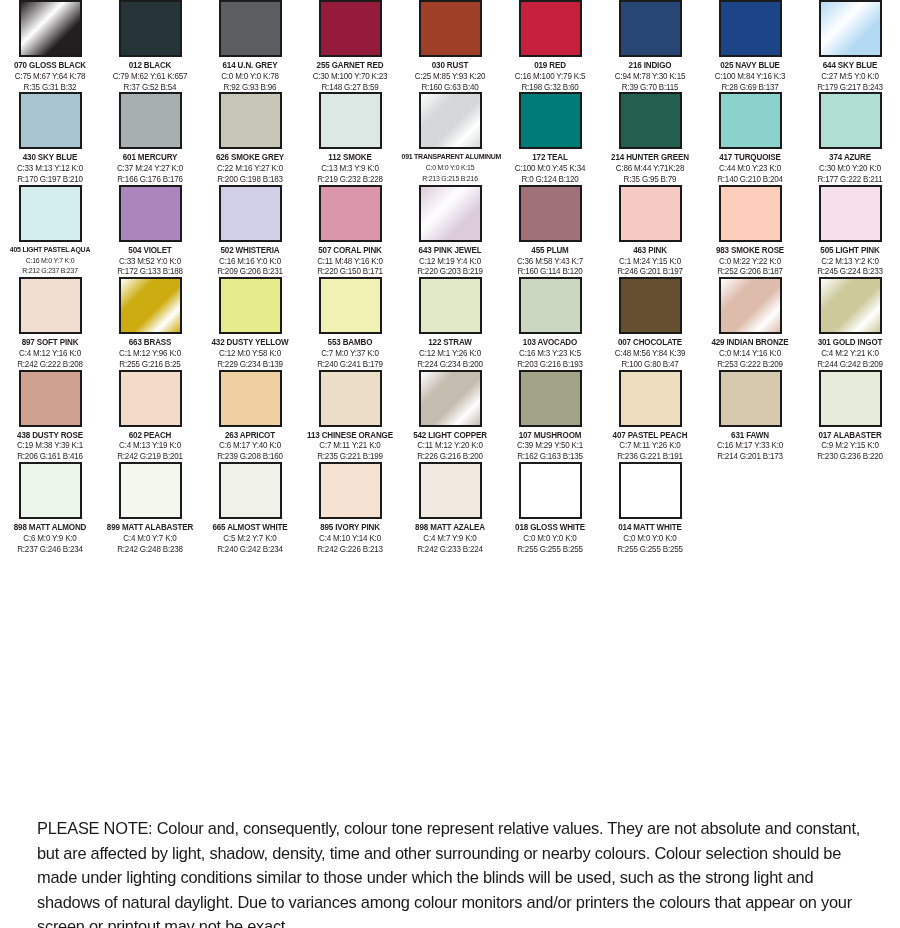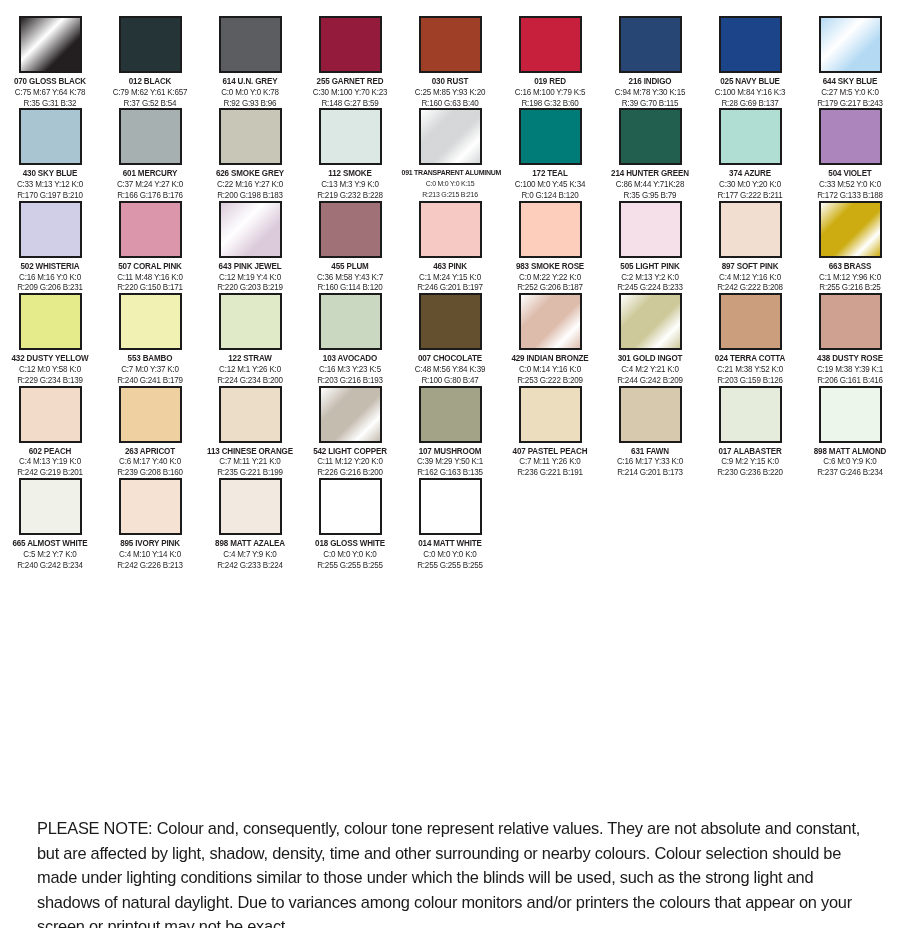--- a/index.html
+++ b/index.html
@@ -11,21 +11,21 @@
     width: 900px;
     height: 928px;
     font-family: "Liberation Sans", sans-serif;
     color: #231f20;
     overflow: hidden;
   }
   #swatch-grid {
     width: 900px;
     display: flex;
     flex-wrap: wrap;
-    padding-top: 16px;
+    padding-top: 0px;
     box-sizing: border-box;
   }
   .swatch-cell {
     width: 100px;
     box-sizing: border-box;
     display: flex;
     flex-direction: column;
     align-items: center;
     padding-top: 0px;
   }
@@ -236,28 +236,48 @@
         <div class="chip" style="background: rgb(35, 95, 79); border-color: rgb(27, 27, 27);"></div>
       </div>
       <div class="swatch-text">
         <div class="swatch-name">214 HUNTER GREEN</div>
         <div class="swatch-cmyk">C:86 M:44 Y:71K:28</div>
         <div class="swatch-rgb">R:35 G:95 B:79</div>
       </div>
     </div>
     <div class="swatch-cell">
       <div class="chip-wrap">
+        <div class="chip" style="background: rgb(140, 210, 204); border-color: rgb(27, 27, 27);"></div>
+      </div>
+      <div class="swatch-text">
+        <div class="swatch-name">417 TURQUOISE</div>
+        <div class="swatch-cmyk">C:44 M:0 Y:23 K:0</div>
+        <div class="swatch-rgb">R:140 G:210 B:204</div>
+      </div>
+    </div>
+    <div class="swatch-cell">
+      <div class="chip-wrap">
         <div class="chip" style="background: rgb(177, 222, 211); border-color: rgb(27, 27, 27);"></div>
       </div>
       <div class="swatch-text">
         <div class="swatch-name">374 AZURE</div>
         <div class="swatch-cmyk">C:30 M:0 Y:20 K:0</div>
         <div class="swatch-rgb">R:177 G:222 B:211</div>
       </div>
     </div>
+    <div class="swatch-cell tiny">
+      <div class="chip-wrap">
+        <div class="chip" style="background: rgb(212, 237, 237); border-color: rgb(27, 27, 27);"></div>
+      </div>
+      <div class="swatch-text">
+        <div class="swatch-name">405 LIGHT PASTEL AQUA</div>
+        <div class="swatch-cmyk">C:16 M:0 Y:7 K:0</div>
+        <div class="swatch-rgb">R:212 G:237 B:237</div>
+      </div>
+    </div>
     <div class="swatch-cell">
       <div class="chip-wrap">
         <div class="chip" style="background: rgb(172, 133, 188); border-color: rgb(27, 27, 27);"></div>
       </div>
       <div class="swatch-text">
         <div class="swatch-name">504 VIOLET</div>
         <div class="swatch-cmyk">C:33 M:52 Y:0 K:0</div>
         <div class="swatch-rgb">R:172 G:133 B:188</div>
       </div>
     </div>
@@ -416,30 +436,20 @@
         <div class="chip" style="background: linear-gradient(135deg, rgba(255, 255, 255, 0.533) 0%, rgb(205, 201, 154) 30%, rgb(205, 201, 154) 58%, rgba(255, 255, 255, 0.4) 78%, rgb(205, 201, 154) 100%); border-color: rgb(27, 27, 27);"></div>
       </div>
       <div class="swatch-text">
         <div class="swatch-name">301 GOLD INGOT</div>
         <div class="swatch-cmyk">C:4 M:2 Y:21 K:0</div>
         <div class="swatch-rgb">R:244 G:242 B:209</div>
       </div>
     </div>
     <div class="swatch-cell">
       <div class="chip-wrap">
-        <div class="chip" style="background: rgb(203, 159, 126); border-color: rgb(27, 27, 27);"></div>
-      </div>
-      <div class="swatch-text">
-        <div class="swatch-name">024 TERRA COTTA</div>
-        <div class="swatch-cmyk">C:21 M:38 Y:52 K:0</div>
-        <div class="swatch-rgb">R:203 G:159 B:126</div>
-      </div>
-    </div>
-    <div class="swatch-cell">
-      <div class="chip-wrap">
         <div class="chip" style="background: rgb(206, 161, 144); border-color: rgb(27, 27, 27);"></div>
       </div>
       <div class="swatch-text">
         <div class="swatch-name">438 DUSTY ROSE</div>
         <div class="swatch-cmyk">C:19 M:38 Y:39 K:1</div>
         <div class="swatch-rgb">R:206 G:161 B:416</div>
       </div>
     </div>
     <div class="swatch-cell">
       <div class="chip-wrap">
@@ -522,20 +532,30 @@
       </div>
     </div>
     <div class="swatch-cell">
       <div class="chip-wrap">
         <div class="chip" style="background: rgb(237, 246, 234); border-color: rgb(27, 27, 27);"></div>
       </div>
       <div class="swatch-text">
         <div class="swatch-name">898 MATT ALMOND</div>
         <div class="swatch-cmyk">C:6 M:0 Y:9 K:0</div>
         <div class="swatch-rgb">R:237 G:246 B:234</div>
+      </div>
+    </div>
+    <div class="swatch-cell">
+      <div class="chip-wrap">
+        <div class="chip" style="background: rgb(242, 248, 238); border-color: rgb(27, 27, 27);"></div>
+      </div>
+      <div class="swatch-text">
+        <div class="swatch-name">899 MATT ALABASTER</div>
+        <div class="swatch-cmyk">C:4 M:0 Y:7 K:0</div>
+        <div class="swatch-rgb">R:242 G:248 B:238</div>
       </div>
     </div>
     <div class="swatch-cell">
       <div class="chip-wrap">
         <div class="chip" style="background: rgb(240, 242, 234); border-color: rgb(27, 27, 27);"></div>
       </div>
       <div class="swatch-text">
         <div class="swatch-name">665 ALMOST WHITE</div>
         <div class="swatch-cmyk">C:5 M:2 Y:7 K:0</div>
         <div class="swatch-rgb">R:240 G:242 B:234</div>

